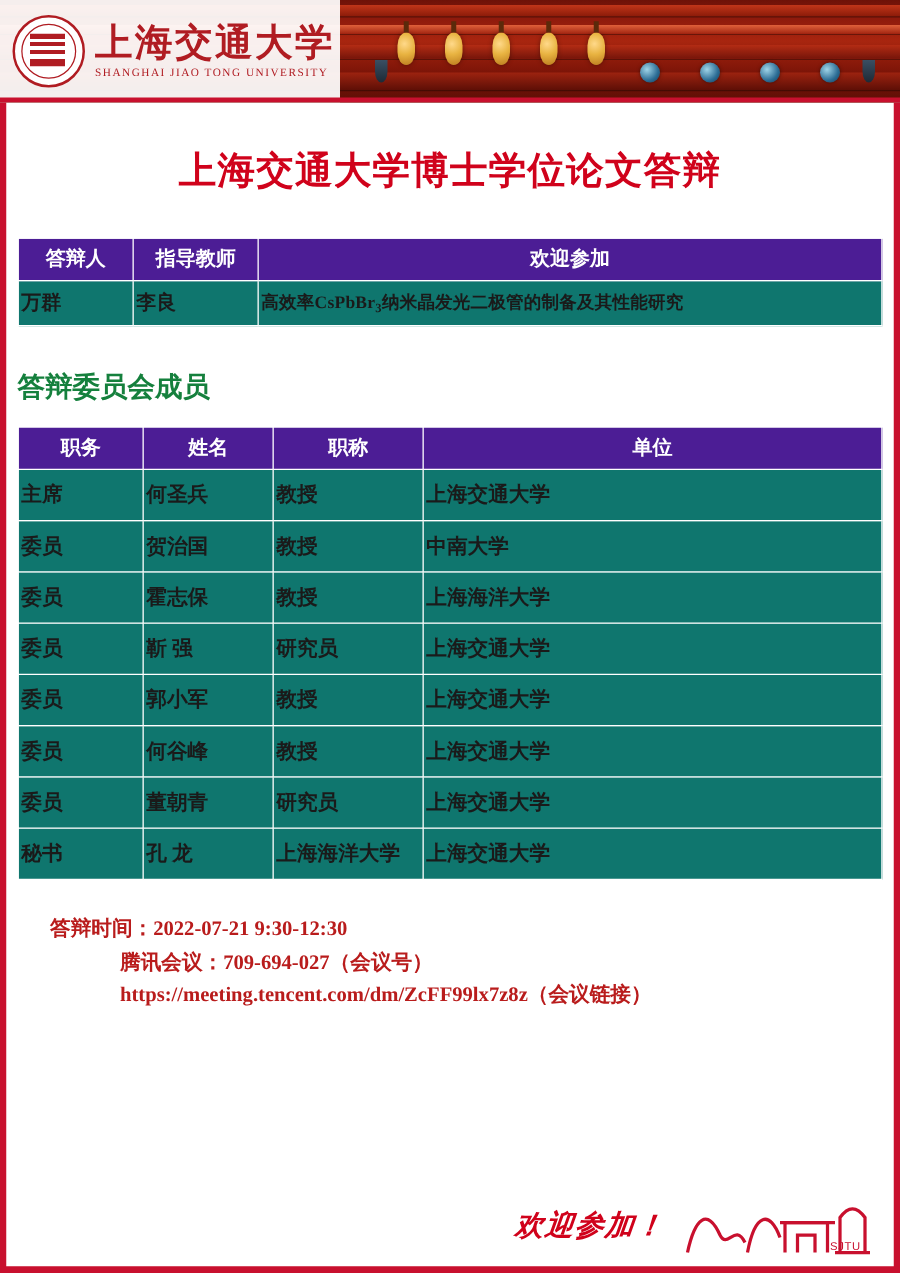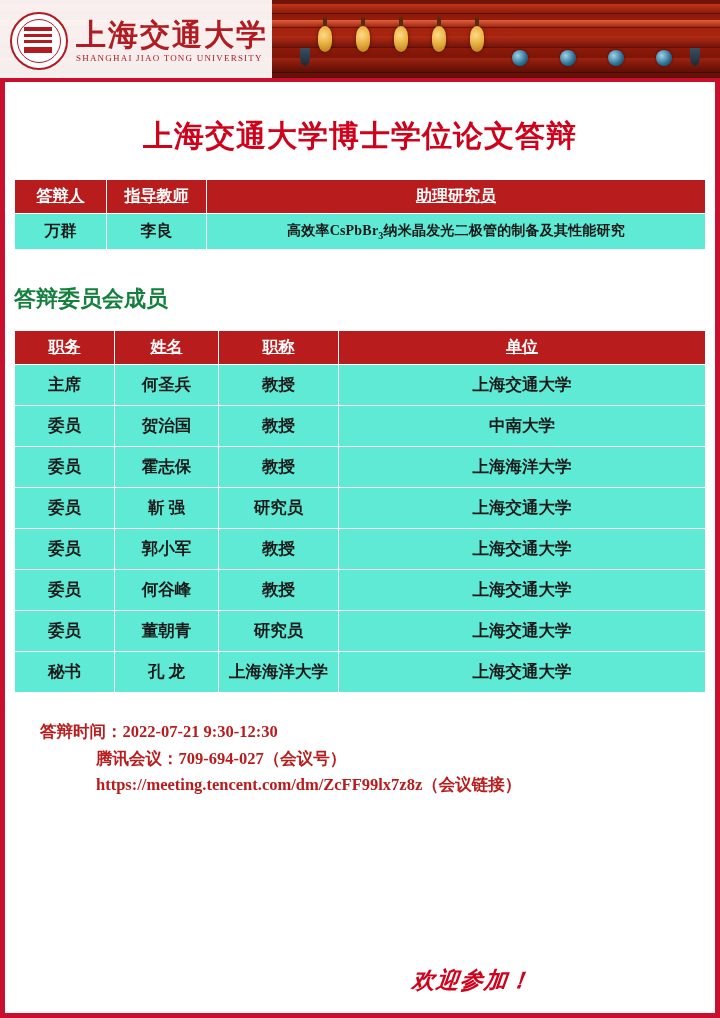--- a/index.html
+++ b/index.html
@@ -141,45 +141,44 @@
     box-sizing: border-box;
   }
 
   .main-title {
     text-align: center;
     color: #d0021b;
     font-size: 30px;
     font-weight: bold;
     letter-spacing: 1px;
     margin-top: 34px;
-    margin-bottom: 22px;
+    margin-bottom: 33px;
     font-family: "Liberation Serif", "DejaVu Serif", serif;
   }
 
   table {
     border-collapse: collapse;
     width: 692px;
     margin: 0 auto;
     table-layout: fixed;
   }
   .tbl-head td, .tbl-head th {
-    background: #b91c1c;
+    background: #4c1d95;
     color: #ffffff;
     font-weight: bold;
     font-size: 16px;
     text-align: center;
     padding: 6px 2px;
     border: 1px solid #ffffff;
-    text-decoration: underline;
   }
   .tbl-body td {
-    background: #5eead4;
+    background: #0f766e;
     color: #1a1a1a;
     font-size: 16px;
-    text-align: center;
+    text-align: left;
     padding: 7px 2px;
     border: 1px solid #ffffff;
     font-weight: bold;
   }
 
   
   .thesis-table col.c1 { width: 92px; }
   .thesis-table col.c2 { width: 100px; }
   .thesis-table col.c3 { width: auto; }
   .thesis-table .title-cell {
@@ -296,21 +295,21 @@
   <table class="thesis-table">
     <colgroup>
         <col class="c1">
         <col class="c2">
         <col class="c3">
       </colgroup>
     <tbody>
       <tr class="tbl-head">
         <td>答辩人</td>
         <td>指导教师</td>
-        <td>助理研究员</td>
+        <td>欢迎参加</td>
       </tr>
       <tr class="tbl-body">
         <td>万群</td>
         <td>李良</td>
         <td class="title-cell"><span>高效率CsPbBr</span><sub>3</sub><span>纳米晶发光二极管的制备及其性能研究</span></td>
       </tr>
     </tbody>
   </table>
 
   <div class="section-title">答辩委员会成员</div>
@@ -384,14 +383,28 @@
   <div class="info">
     <div>答辩时间：2022-07-21  9:30-12:30</div>
     <div class="indent">腾讯会议：709-694-027（会议号）</div>
     <div class="indent link">https://meeting.tencent.com/dm/ZcFF99lx7z8z（会议链接）</div>
   </div>
 
 </div>
 
 <div class="footer">
   <div class="welcome">欢迎参加！</div>
+  <div class="sjtu-mark">
+    <svg width="152" height="62" viewBox="0 0 152 62" xmlns="http://www.w3.org/2000/svg">
+      <g fill="none" stroke="#c8102e" stroke-width="2.6">
+        <path d="M4 58 C10 30, 20 22, 30 44 C36 56, 42 34, 50 50"></path>
+        <path d="M52 58 C58 26, 70 24, 78 46"></path>
+        <path d="M82 58 V34 h34 V58"></path>
+        <path d="M78 34 h44"></path>
+        <path d="M92 58 V44 h14 V58"></path>
+        <path d="M126 58 V30 q10 -14 20 0 V58"></path>
+        <path d="M122 58 h28"></path>
+      </g>
+      <text x="118" y="56" font-family="Liberation Sans, sans-serif" font-size="9" fill="#c8102e" letter-spacing="0.5">SJTU</text>
+    </svg>
+  </div>
   <div class="footer-rule"></div>
 </div>
 
 </body></html>

